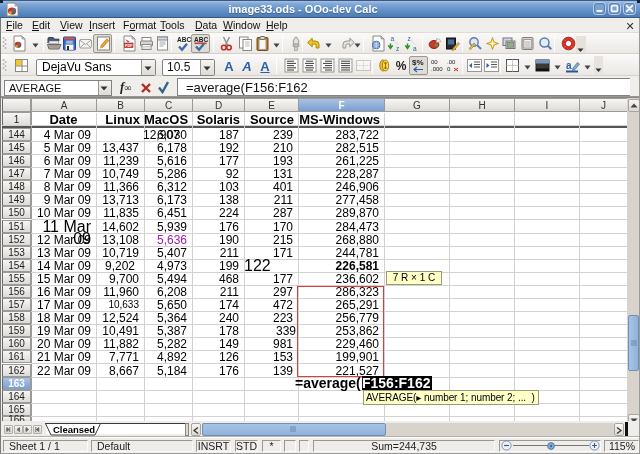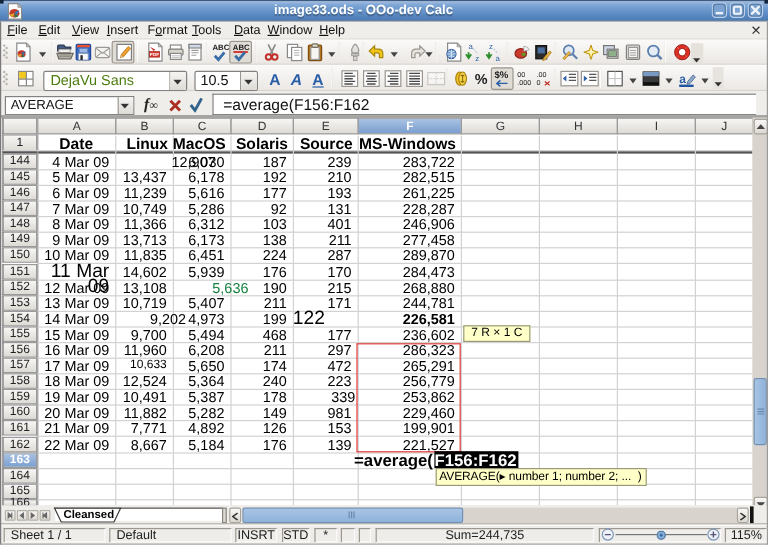--- a/index.html
+++ b/index.html
@@ -235,21 +235,21 @@
       <circle cx="1.5" cy="10" r="1"></circle>
       <circle cx="3.5" cy="12" r="1"></circle>
     </g>
   </svg>
 <svg class="ab" style="left:13px;top:57px" width="17" height="17" viewBox="0 0 17 17">
     <rect x="2.5" y="2.5" width="12" height="12" fill="#fff" stroke="#888"></rect>
     <rect x="3" y="3" width="5.7" height="5.7" fill="#f2c81e"></rect>
     <path d="M9 2.5 v12 M2.5 9 h12" stroke="#888"></path>
   </svg>
 <div class="ab" style="left:36px;top:59px;width:120px;height:17px;background:#fff;border:1px solid #828282;border-radius:2px;"></div>
-<div class="ab" style="left:42px;top:61px;width:100px;height:13px;line-height:13px;font-size:12px;color:#4d7c0f;">DejaVu Sans</div>
+<div class="ab" style="left:42px;top:61px;width:100px;height:13px;line-height:13px;font-size:12px;color:#000000;">DejaVu Sans</div>
 <div class="ab" style="left:141px;top:60px;width:14px;height:15px;background:linear-gradient(#f6f5f3,#dedbd5);border-left:1px solid #9a9691;border-radius:0 2px 2px 0;"></div>
 <svg class="ab" style="left:144px;top:66px" width="8" height="5">
     <path d="M0.5 0.5 h7 l-3.5 4 z" fill="#333"></path>
   </svg>
 <div class="ab" style="left:162px;top:59px;width:53px;height:17px;background:#fff;border:1px solid #828282;border-radius:2px;"></div>
 <div class="ab" style="left:167px;top:61px;width:40px;height:13px;line-height:13px;font-size:12px;color:#111;">10.5</div>
 <div class="ab" style="left:200px;top:60px;width:14px;height:15px;background:linear-gradient(#f6f5f3,#dedbd5);border-left:1px solid #9a9691;border-radius:0 2px 2px 0;"></div>
 <svg class="ab" style="left:203px;top:66px" width="8" height="5">
     <path d="M0.5 0.5 h7 l-3.5 4 z" fill="#333"></path>
   </svg>
@@ -464,36 +464,36 @@
 <div class="ab" style="left:31px;top:221px;width:60px;height:12px;font-size:16px;text-align:right;line-height:12px;color:#000000;">11 Mar 09</div>
 <div class="ab" style="left:96px;top:221px;width:43px;height:12px;font-size:12px;text-align:right;line-height:12px;color:#000;">14,602</div>
 <div class="ab" style="left:144px;top:221px;width:43px;height:12px;font-size:12px;text-align:right;line-height:12px;color:#000;">5,939</div>
 <div class="ab" style="left:192px;top:221px;width:47px;height:12px;font-size:12px;text-align:right;line-height:12px;color:#000;">176</div>
 <div class="ab" style="left:244px;top:221px;width:49px;height:12px;font-size:12px;text-align:right;line-height:12px;color:#000;">170</div>
 <div class="ab" style="left:298px;top:221px;width:81px;height:12px;font-size:12px;text-align:right;line-height:12px;color:#000;">284,473</div>
 <div class="ab" style="left:2px;top:233px;width:29px;height:13px;background:linear-gradient(#f7f6f4,#dedbd6);border:1px solid #9a9a9a;border-left:1px solid #6a6a6a;color:#222;font-weight:normal;font-size:10px;text-align:center;line-height:12px;">152</div>
 <div class="ab" style="left:31px;top:246px;width:596px;height:1px;background:#d2d2d2;"></div>
 <div class="ab" style="left:31px;top:234px;width:60px;height:12px;font-size:12px;text-align:right;line-height:12px;color:#000;">12 Mar 09</div>
 <div class="ab" style="left:96px;top:234px;width:43px;height:12px;font-size:12px;text-align:right;line-height:12px;color:#000;">13,108</div>
-<div class="ab" style="left:144px;top:234px;width:43px;height:12px;font-size:12px;text-align:right;line-height:12px;color:#15803d;margin-left:20px;">5,636</div>
+<div class="ab" style="left:144px;top:234px;width:43px;height:12px;font-size:12px;text-align:right;line-height:12px;color:#a21caf;">5,636</div>
 <div class="ab" style="left:192px;top:234px;width:47px;height:12px;font-size:12px;text-align:right;line-height:12px;color:#000;">190</div>
 <div class="ab" style="left:244px;top:234px;width:49px;height:12px;font-size:12px;text-align:right;line-height:12px;color:#000;">215</div>
 <div class="ab" style="left:298px;top:234px;width:81px;height:12px;font-size:12px;text-align:right;line-height:12px;color:#000;">268,880</div>
 <div class="ab" style="left:2px;top:246px;width:29px;height:13px;background:linear-gradient(#f7f6f4,#dedbd6);border:1px solid #9a9a9a;border-left:1px solid #6a6a6a;color:#222;font-weight:normal;font-size:10px;text-align:center;line-height:12px;">153</div>
 <div class="ab" style="left:31px;top:259px;width:596px;height:1px;background:#d2d2d2;"></div>
 <div class="ab" style="left:31px;top:247px;width:60px;height:12px;font-size:12px;text-align:right;line-height:12px;color:#000;">13 Mar 09</div>
 <div class="ab" style="left:96px;top:247px;width:43px;height:12px;font-size:12px;text-align:right;line-height:12px;color:#000;">10,719</div>
 <div class="ab" style="left:144px;top:247px;width:43px;height:12px;font-size:12px;text-align:right;line-height:12px;color:#000;">5,407</div>
 <div class="ab" style="left:192px;top:247px;width:47px;height:12px;font-size:12px;text-align:right;line-height:12px;color:#000;">211</div>
 <div class="ab" style="left:244px;top:247px;width:49px;height:12px;font-size:12px;text-align:right;line-height:12px;color:#000;">171</div>
 <div class="ab" style="left:298px;top:247px;width:81px;height:12px;font-size:12px;text-align:right;line-height:12px;color:#000;">244,781</div>
 <div class="ab" style="left:2px;top:259px;width:29px;height:13px;background:linear-gradient(#f7f6f4,#dedbd6);border:1px solid #9a9a9a;border-left:1px solid #6a6a6a;color:#222;font-weight:normal;font-size:10px;text-align:center;line-height:12px;">154</div>
 <div class="ab" style="left:31px;top:272px;width:596px;height:1px;background:#d2d2d2;"></div>
 <div class="ab" style="left:31px;top:260px;width:60px;height:12px;font-size:12px;text-align:right;line-height:12px;color:#000;">14 Mar 09</div>
-<div class="ab" style="left:112px;top:260px;width:43px;height:12px;font-size:12px;text-align:right;line-height:12px;color:#000;">9,202</div>
+<div class="ab" style="left:92px;top:260px;width:43px;height:12px;font-size:12px;text-align:right;line-height:12px;color:#000;">9,202</div>
 <div class="ab" style="left:144px;top:260px;width:43px;height:12px;font-size:12px;text-align:right;line-height:12px;color:#000;">4,973</div>
 <div class="ab" style="left:192px;top:260px;width:47px;height:12px;font-size:12px;text-align:right;line-height:12px;color:#000;">199</div>
 <div class="ab" style="left:244px;top:260px;width:49px;height:12px;font-size:16px;text-align:left;line-height:12px;color:#000;">122</div>
 <div class="ab" style="left:298px;top:260px;width:81px;height:12px;font-size:12px;text-align:right;line-height:12px;color:#000;font-weight:bold;">226,581</div>
 <div class="ab" style="left:2px;top:272px;width:29px;height:13px;background:linear-gradient(#f7f6f4,#dedbd6);border:1px solid #9a9a9a;border-left:1px solid #6a6a6a;color:#222;font-weight:normal;font-size:10px;text-align:center;line-height:12px;">155</div>
 <div class="ab" style="left:31px;top:285px;width:596px;height:1px;background:#d2d2d2;"></div>
 <div class="ab" style="left:31px;top:273px;width:60px;height:12px;font-size:12px;text-align:right;line-height:12px;color:#000;">15 Mar 09</div>
 <div class="ab" style="left:96px;top:273px;width:43px;height:12px;font-size:12px;text-align:right;line-height:12px;color:#000;">9,700</div>
 <div class="ab" style="left:144px;top:273px;width:43px;height:12px;font-size:12px;text-align:right;line-height:12px;color:#000;">5,494</div>
 <div class="ab" style="left:192px;top:273px;width:47px;height:12px;font-size:12px;text-align:right;line-height:12px;color:#000;">468</div>

